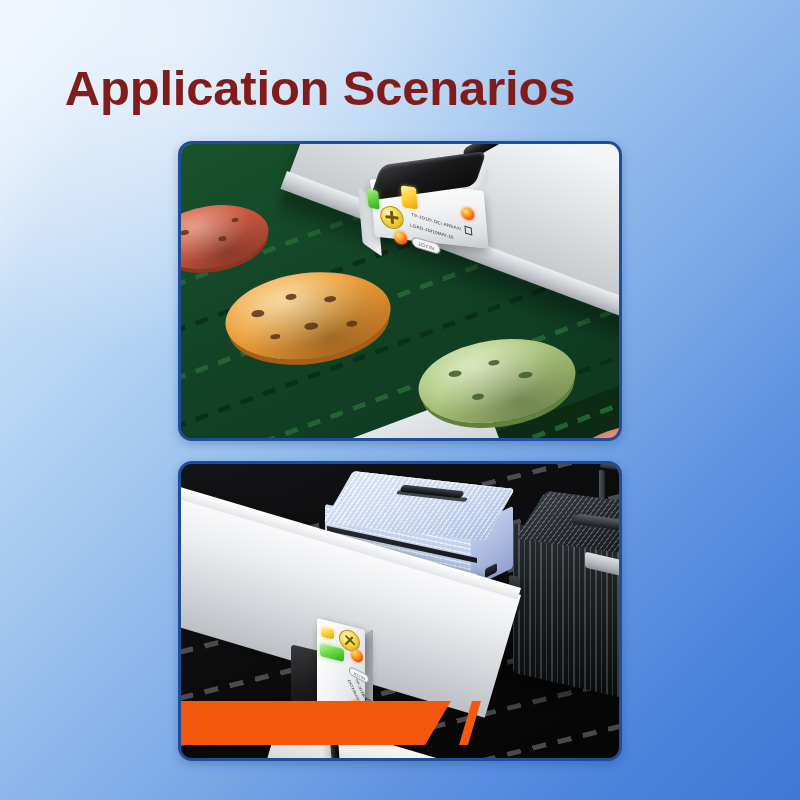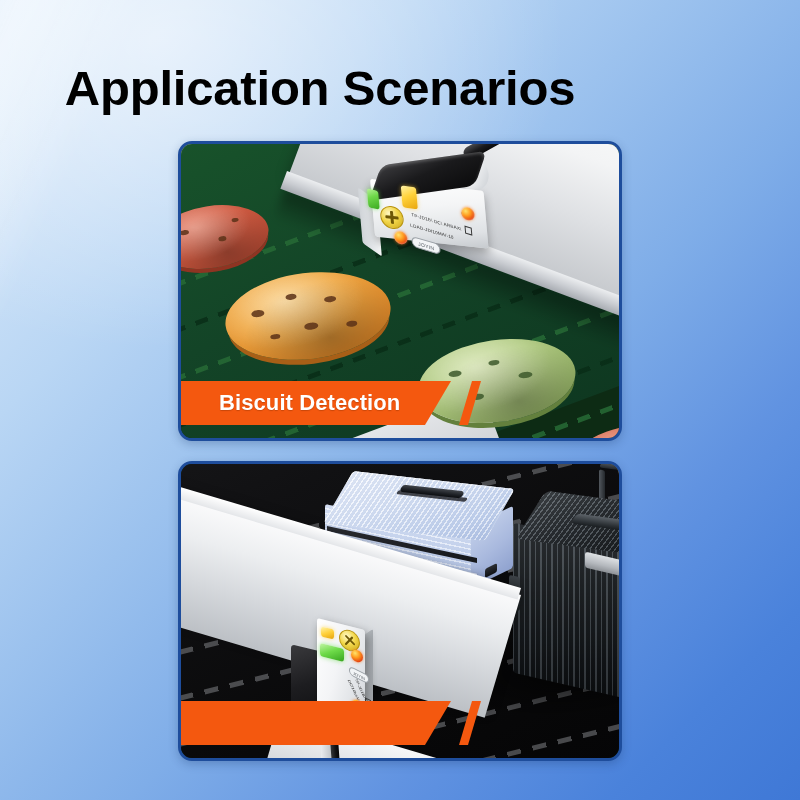--- a/index.html
+++ b/index.html
@@ -42,21 +42,21 @@
     width:85%; height:65%;
     background:radial-gradient(ellipse at 35% 35%, rgba(255,255,255,.55) 0%, rgba(255,255,255,0) 65%);
   }
 
   
   #title {
     position:absolute; left:0; top:60px; width:640px;
     text-align:center;
     font-size:49px; font-weight:bold;
     letter-spacing:-.2px;
-    color:#000000;
+    color:#7f1d1d;
     font-family:"Liberation Sans", sans-serif;
   }
 
   
   .card {
     position:absolute;
     border:3px solid #1e4d9c;
     border-radius:14px;
     overflow:hidden;
     background:#0d2b14;
@@ -625,25 +625,20 @@
         <span id="s1-logo">JOYIN</span>
       </div>
       <div id="s1-top"></div>
       <div id="s1-green"></div>
       <div id="s1-yellow"></div>
       <div id="s1-dial"></div>
       <div class="led" id="s1-led1"></div>
       <div class="led" id="s1-led2"></div>
     </div>
 
-    <div class="banner-wrap" id="banner-1">
-      <div class="banner-main"></div>
-      <div class="banner-slash"></div>
-      <div class="banner-label">Biscuit Detection</div>
-    </div>
 
   </div>
 </div>
 
 <div class="card" id="card-luggage">
   <div class="scene">
 
     <div id="c2-far"></div>
     <div id="c2-belt"></div>
     <div id="c2-topstrip"></div>

